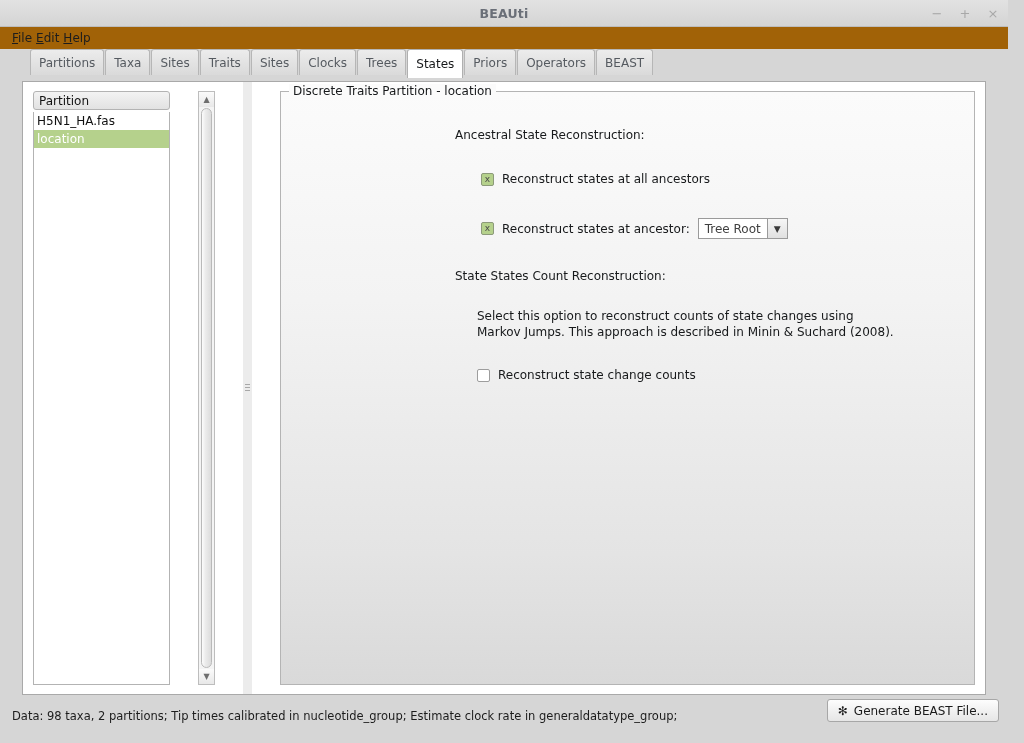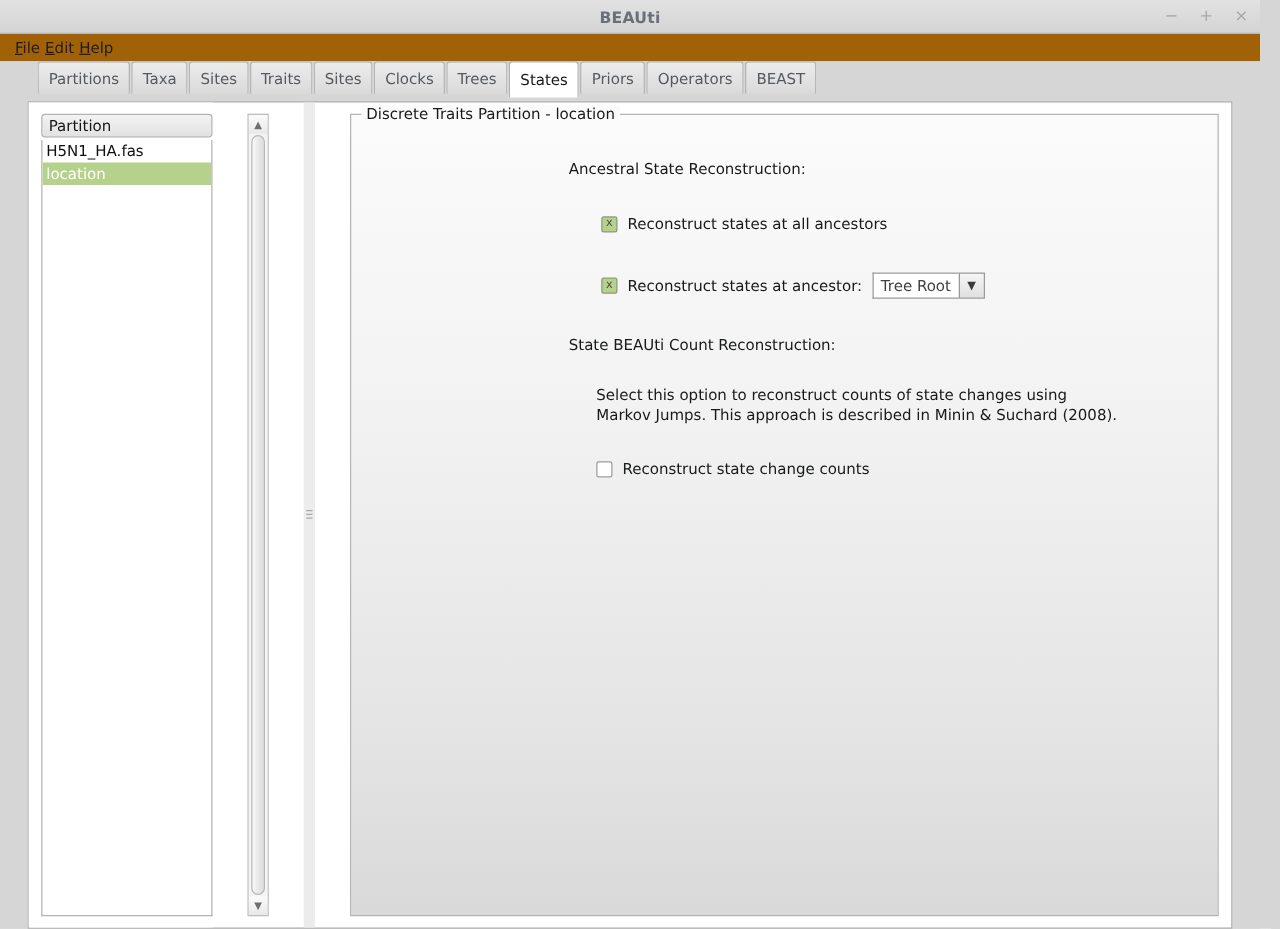--- a/index.html
+++ b/index.html
@@ -473,31 +473,38 @@
           <div class="opt-row">
             <div class="cbox">x</div>
             <div class="opt-label">Reconstruct states at ancestor:</div>
             <div class="combo">
               <div class="combo-field">Tree Root</div>
               <div class="combo-arrow">▼</div>
             </div>
           </div>
 
           <div style="height:30px"></div>
-          <div class="sect-head">State BEAUti Count Reconstruction:</div>
+          <div class="sect-head">State States Count Reconstruction:</div>
 
           <div style="height:26px"></div>
           <div class="desc-text">Select this option to reconstruct counts of state changes using</div>
           <div class="desc-text">Markov Jumps. This approach is described in Minin &amp; Suchard (2008).</div>
 
           <div style="height:28px"></div>
           <div class="opt-row" style="padding-left:182px">
             <div class="cbox unchecked">x</div>
             <div class="opt-label">Reconstruct state change counts</div>
           </div>
         </div>
       </div>
 
     </div>
   </div>
 
+  <div class="statusbar">
+    <div class="status-text">Data: 98 taxa, 2 partitions; Tip times calibrated in nucleotide_group; Estimate clock rate in generaldatatype_group;</div>
+    <div class="gen-btn">
+      <span class="gear">✻</span>
+      <span>Generate BEAST File...</span>
+    </div>
+  </div>
 
 </div>
 
 </body></html>

